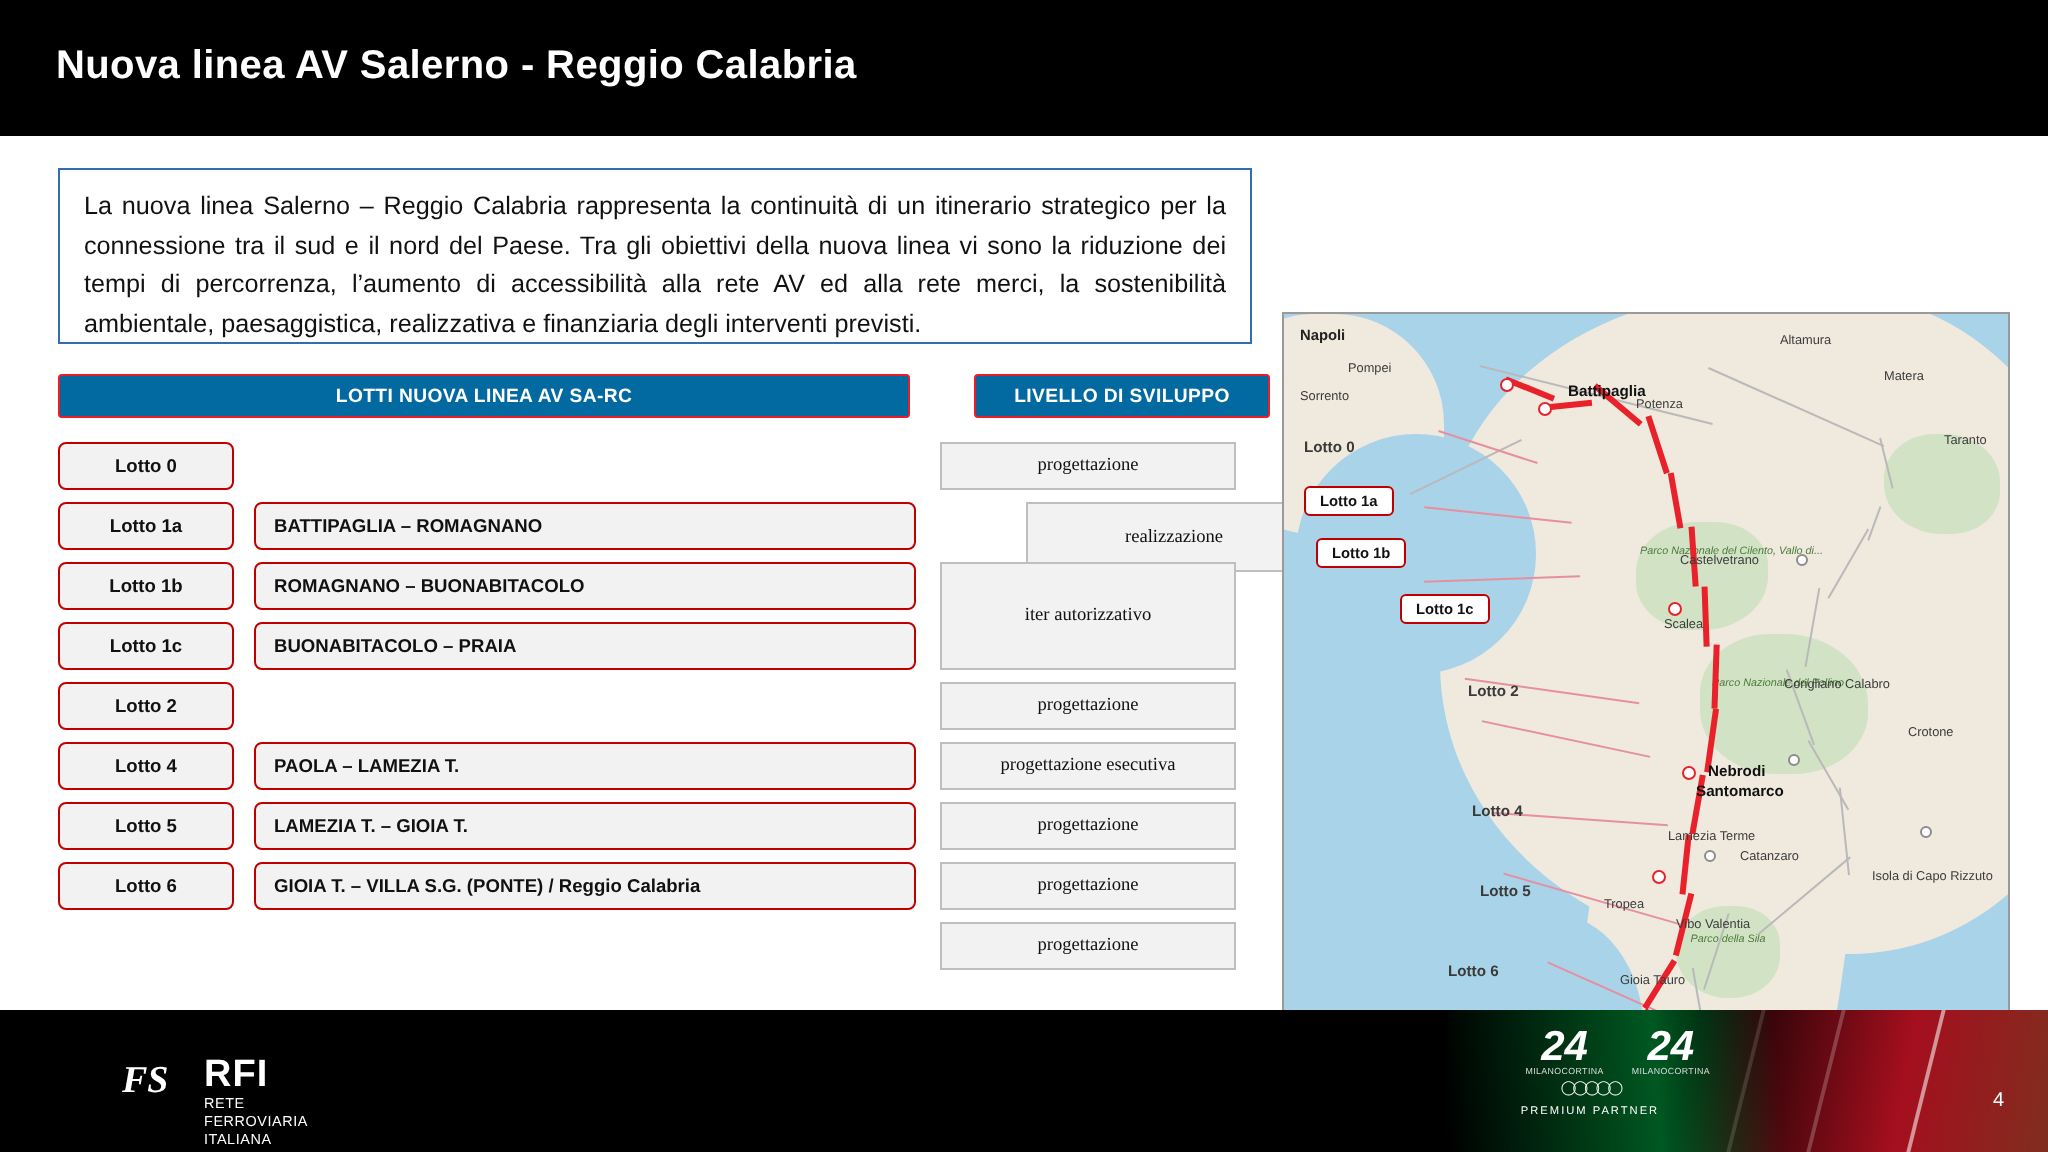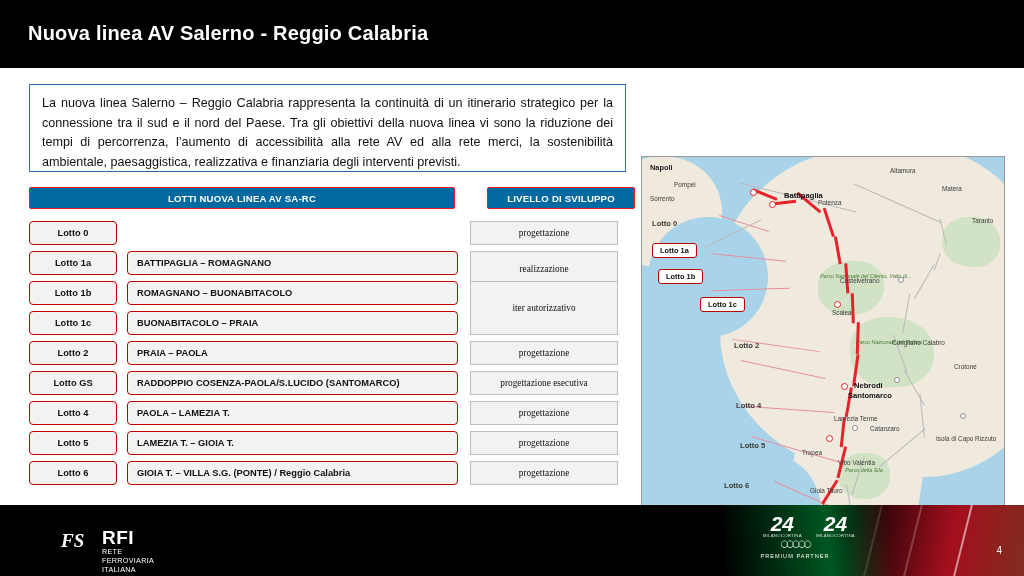--- a/index.html
+++ b/index.html
@@ -415,43 +415,38 @@
       <div class="row">
         <div class="cell cell-lotto">Lotto 1b</div>
         <div class="cell cell-tratta">ROMAGNANO – BUONABITACOLO</div>
       </div>
       <div class="row">
         <div class="cell cell-lotto">Lotto 1c</div>
         <div class="cell cell-tratta">BUONABITACOLO – PRAIA</div>
       </div>
       <div class="row">
         <div class="cell cell-lotto">Lotto 2</div>
-        <div class="cell cell-tratta">PRAIA – PAOLA</div>
-      </div>
-      <div class="row">
-        <div class="cell cell-lotto">Lotto GS</div>
-        <div class="cell cell-tratta">RADDOPPIO COSENZA-PAOLA/S.LUCIDO (SANTOMARCO)</div>
       </div>
       <div class="row">
         <div class="cell cell-lotto">Lotto 4</div>
         <div class="cell cell-tratta">PAOLA – LAMEZIA T.</div>
       </div>
       <div class="row">
         <div class="cell cell-lotto">Lotto 5</div>
         <div class="cell cell-tratta">LAMEZIA T. – GIOIA T.</div>
       </div>
       <div class="row">
         <div class="cell cell-lotto">Lotto 6</div>
         <div class="cell cell-tratta">GIOIA T. – VILLA S.G. (PONTE) / Reggio Calabria</div>
       </div>
     </div>
 
     <div class="status-col">
       <div class="status" style="top:0px;height:24px;">progettazione</div>
-      <div class="status" style="top:30px;height:35px;">realizzazione</div>
+      <div class="status" style="top:30px;height:35px;margin-left:43px;">realizzazione</div>
       <div class="status" style="top:60px;height:54px;">iter autorizzativo</div>
       <div class="status" style="top:120px;height:24px;">progettazione</div>
       <div class="status" style="top:150px;height:24px;">progettazione esecutiva</div>
       <div class="status" style="top:180px;height:24px;">progettazione</div>
       <div class="status" style="top:210px;height:24px;">progettazione</div>
       <div class="status" style="top:240px;height:24px;">progettazione</div>
     </div>
 
     <div class="map">
       <div class="land land-left"></div>

